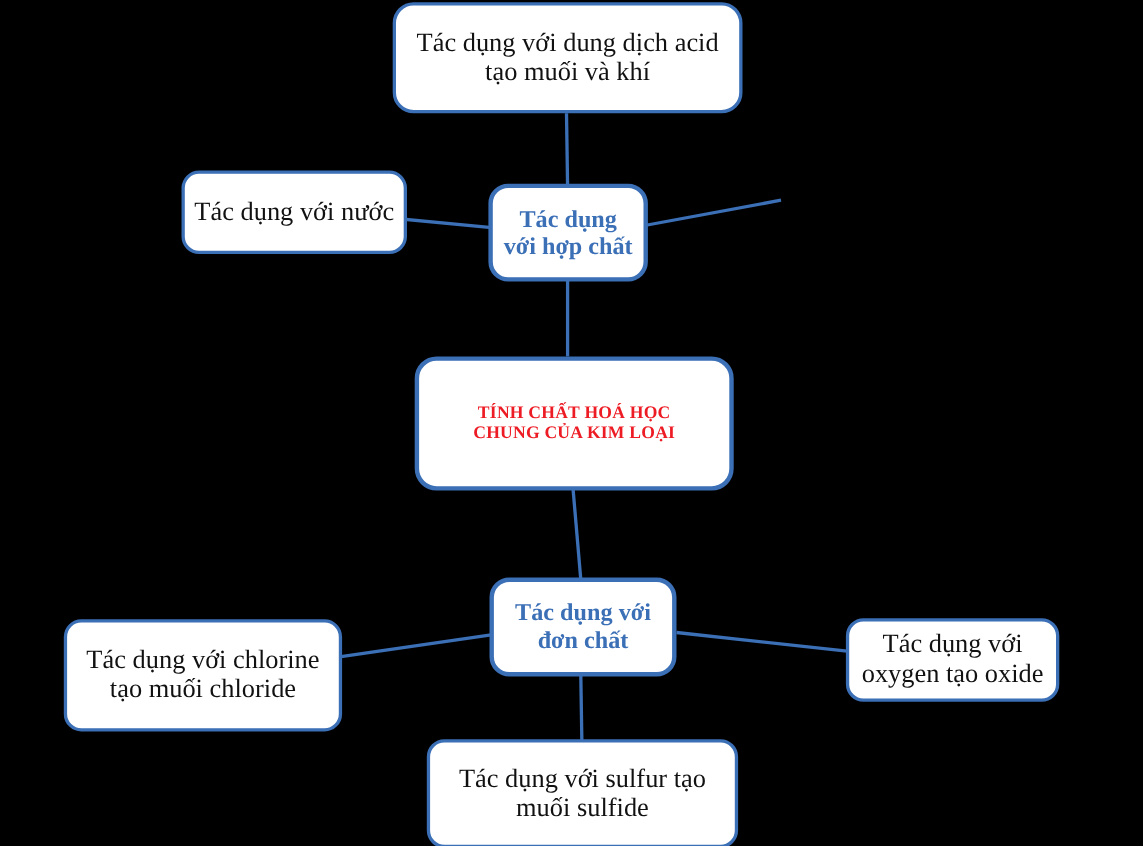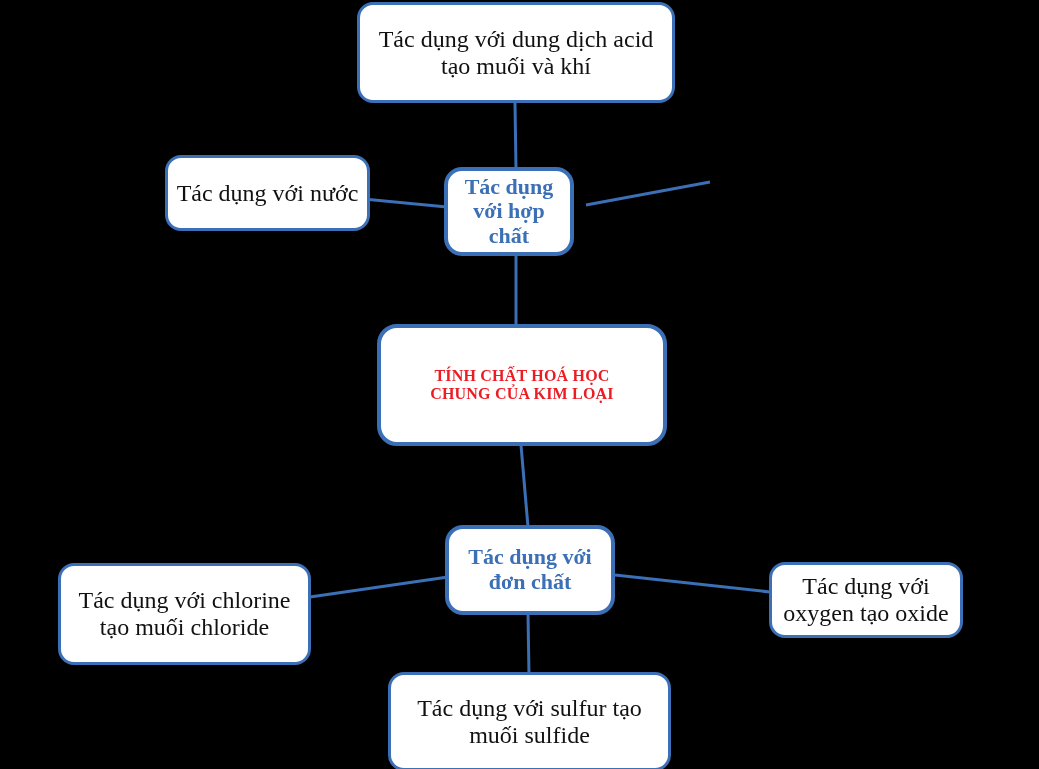--- a/index.html
+++ b/index.html
@@ -83,31 +83,31 @@
 
     <line x1="586" y1="205" x2="710" y2="182" stroke="#3B6FB6" stroke-width="3"></line>
 
     <line x1="448" y1="577" x2="310" y2="597" stroke="#3B6FB6" stroke-width="3"></line>
 
     <line x1="615" y1="575" x2="770" y2="592" stroke="#3B6FB6" stroke-width="3"></line>
 
     <line x1="528" y1="614" x2="529" y2="676" stroke="#3B6FB6" stroke-width="3"></line>
   </svg>
 
-  <div class="node leaf" style="left:357px; top:2px; width:318px; height:101px;">
+  <div class="node leaf" style="left:357px; top:2px; width:318px; height:101px;border-radius:19px;">
     <span class="label">Tác dụng với dung dịch acid
 tạo muối và khí</span>
   </div>
 
   <div class="node leaf" style="left:117px; top:155px; width:205px; height:76px;margin-left:48px;">
     <span class="label">Tác dụng với nước</span>
   </div>
 
 
-  <div class="node branch" style="left:444px; top:167px; width:130px; height:89px;">
+  <div class="node branch" style="left:444px; top:167px; width:145px; height:89px;">
     <span class="label">Tác dụng
 với hợp chất</span>
   </div>
 
   <div class="node root" style="left:377px; top:324px; width:290px; height:122px;">
     <span class="label">TÍNH CHẤT HOÁ HỌC
 CHUNG CỦA KIM LOẠI</span>
   </div>
 
   <div class="node branch" style="left:445px; top:525px; width:170px; height:90px;">

